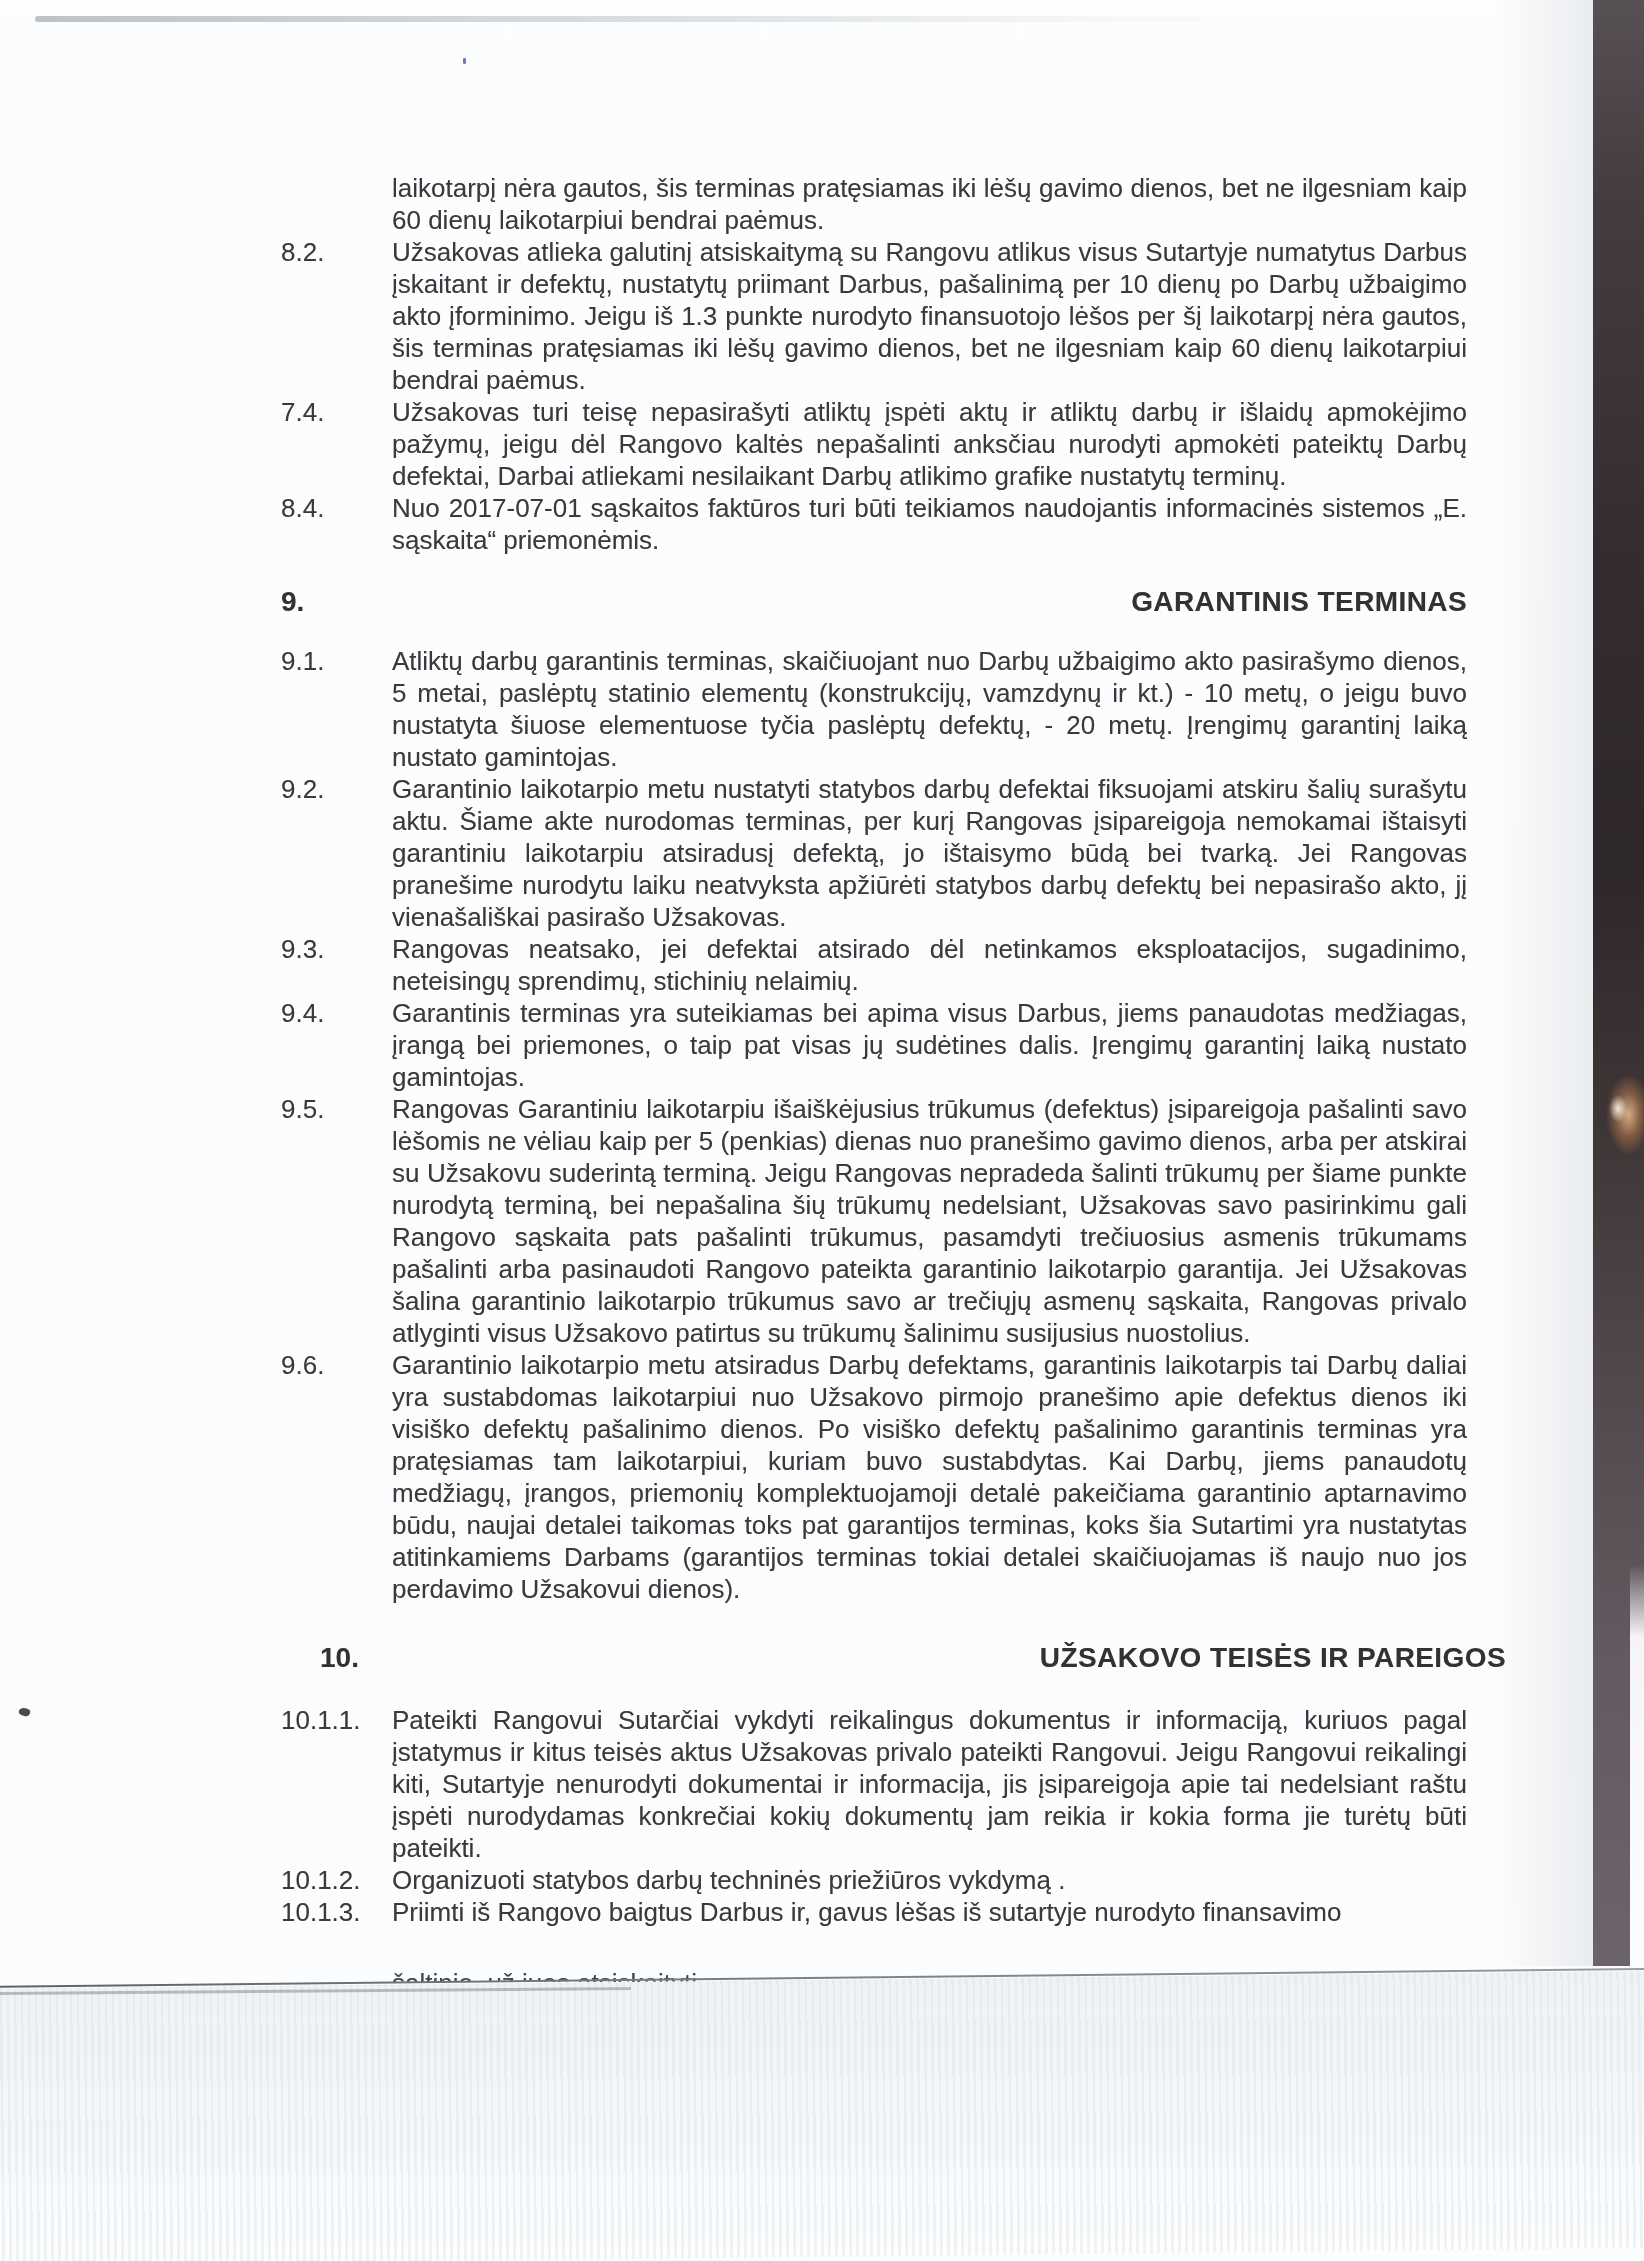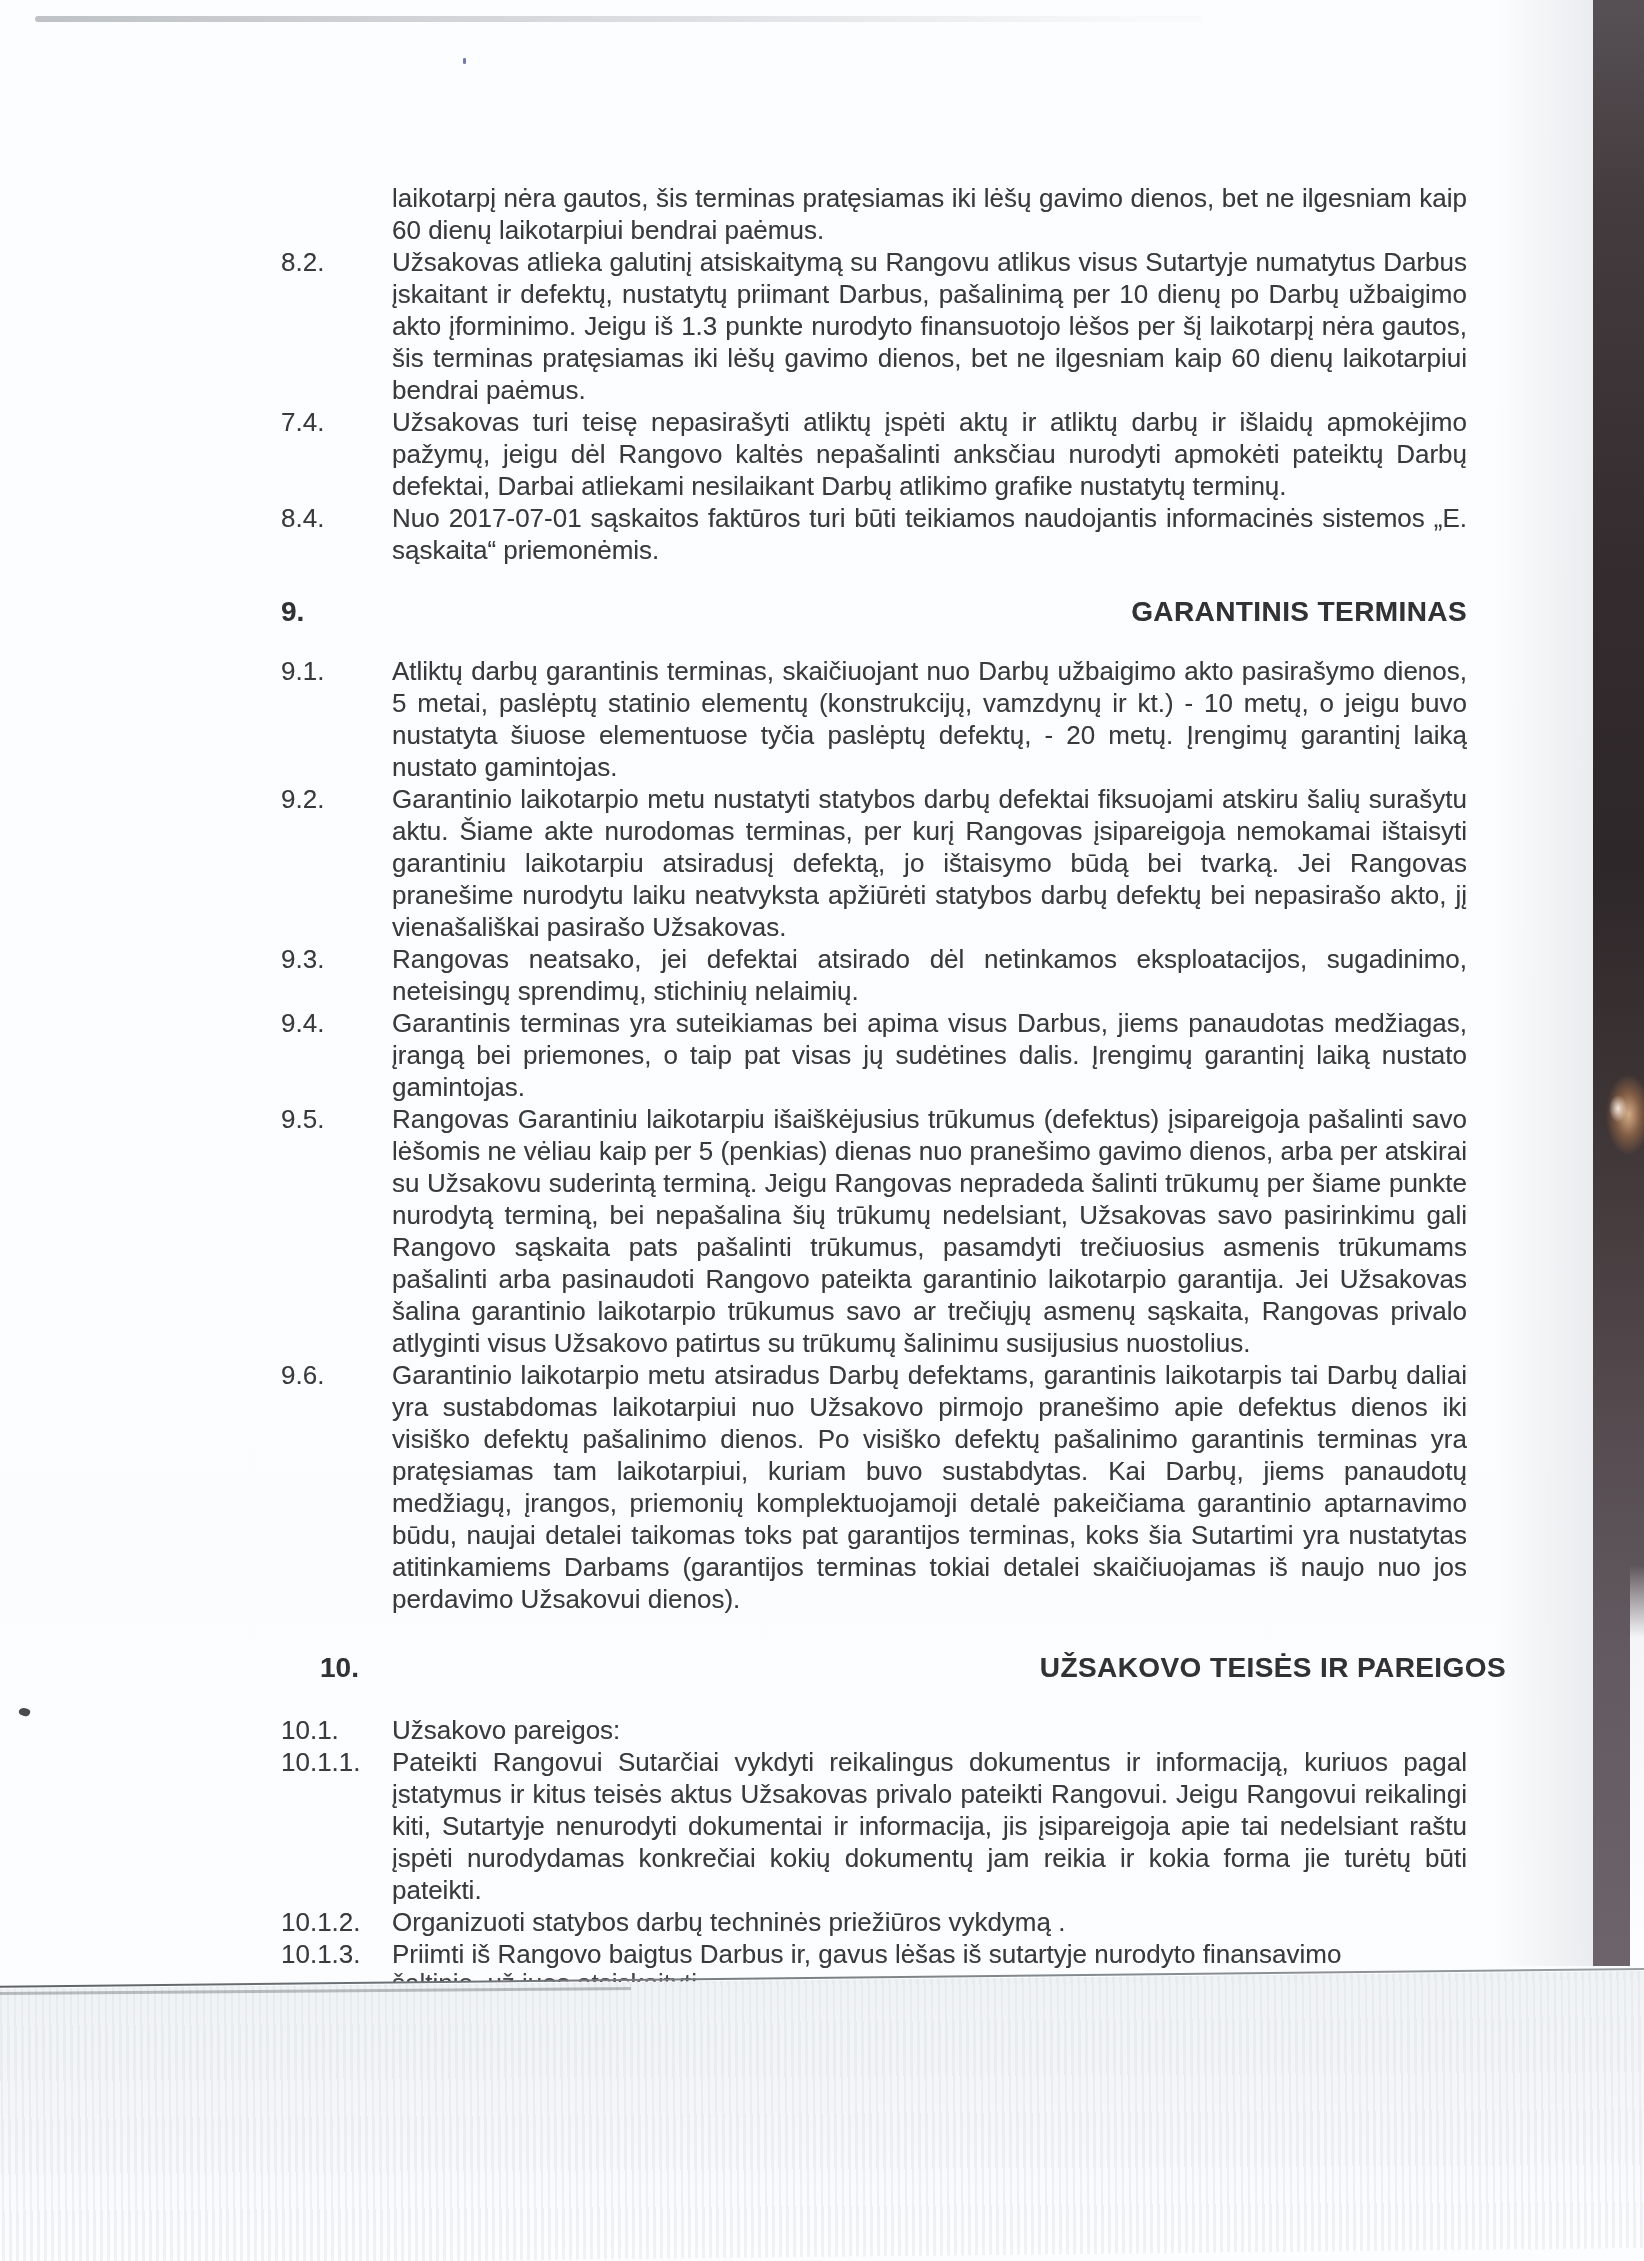--- a/index.html
+++ b/index.html
@@ -4,21 +4,21 @@
 <style>
   html,body { margin:0; padding:0; background:#ffffff; }
   .page {
     position:relative; width:1644px; height:2261px;
     background:linear-gradient(180deg,#fcfdfe 0%, #fbfcfd 70%, #fcfdfe 100%);
     overflow:hidden;
     font-family:"Liberation Sans", sans-serif;
     color:#3a3a3c;
   }
   .content {
-    position:absolute; top:182px; left:0; width:1644px;
+    position:absolute; top:172px; left:0; width:1644px;
     font-size:26px; line-height:32px;
     text-shadow:0 0 0.6px rgba(70,70,72,0.35);
   }
   .row { display:flex; align-items:flex-start; }
   .num { flex:0 0 111px; margin-left:281px; }
   .txt { width:1075px; text-align:justify; }
   .row.oneline .txt { white-space:nowrap; text-align:left; }
   .row.heading { font-weight:700; font-size:28px; color:#323234; }
   .row.heading .txt { text-align:right; letter-spacing:0.4px; }
   .row.h9  { margin-top:30px; margin-bottom:27px; }
@@ -153,24 +153,20 @@
     <div class="row">
       <div class="num">9.6.</div>
       <div class="txt">Garantinio laikotarpio metu atsiradus Darbų defektams, garantinis laikotarpis tai Darbų daliai yra sustabdomas laikotarpiui nuo Užsakovo pirmojo pranešimo apie defektus dienos iki visiško defektų pašalinimo dienos. Po visiško defektų pašalinimo garantinis terminas yra pratęsiamas tam laikotarpiui, kuriam buvo sustabdytas. Kai Darbų, jiems panaudotų medžiagų, įrangos, priemonių komplektuojamoji detalė pakeičiama garantinio aptarnavimo būdu, naujai detalei taikomas toks pat garantijos terminas, koks šia Sutartimi yra nustatytas atitinkamiems Darbams (garantijos terminas tokiai detalei skaičiuojamas iš naujo nuo jos perdavimo Užsakovui dienos).</div>
     </div>
 
     <div class="row heading h10">
       <div class="num">10.</div>
       <div class="txt">UŽSAKOVO TEISĖS IR PAREIGOS</div>
     </div>
 
-    <div class="row oneline">
-      <div class="num">10.1.</div>
-      <div class="txt">Užsakovo pareigos:</div>
-    </div>
 
     <div class="row">
       <div class="num">10.1.1.</div>
       <div class="txt">Pateikti Rangovui Sutarčiai vykdyti reikalingus dokumentus ir informaciją, kuriuos pagal įstatymus ir kitus teisės aktus Užsakovas privalo pateikti Rangovui. Jeigu Rangovui reikalingi kiti, Sutartyje nenurodyti dokumentai ir informacija, jis įsipareigoja apie tai nedelsiant raštu įspėti nurodydamas konkrečiai kokių dokumentų jam reikia ir kokia forma jie turėtų būti pateikti.</div>
     </div>
 
     <div class="row oneline">
       <div class="num">10.1.2.</div>
       <div class="txt">Organizuoti statybos darbų techninės priežiūros vykdymą .</div>
     </div>

